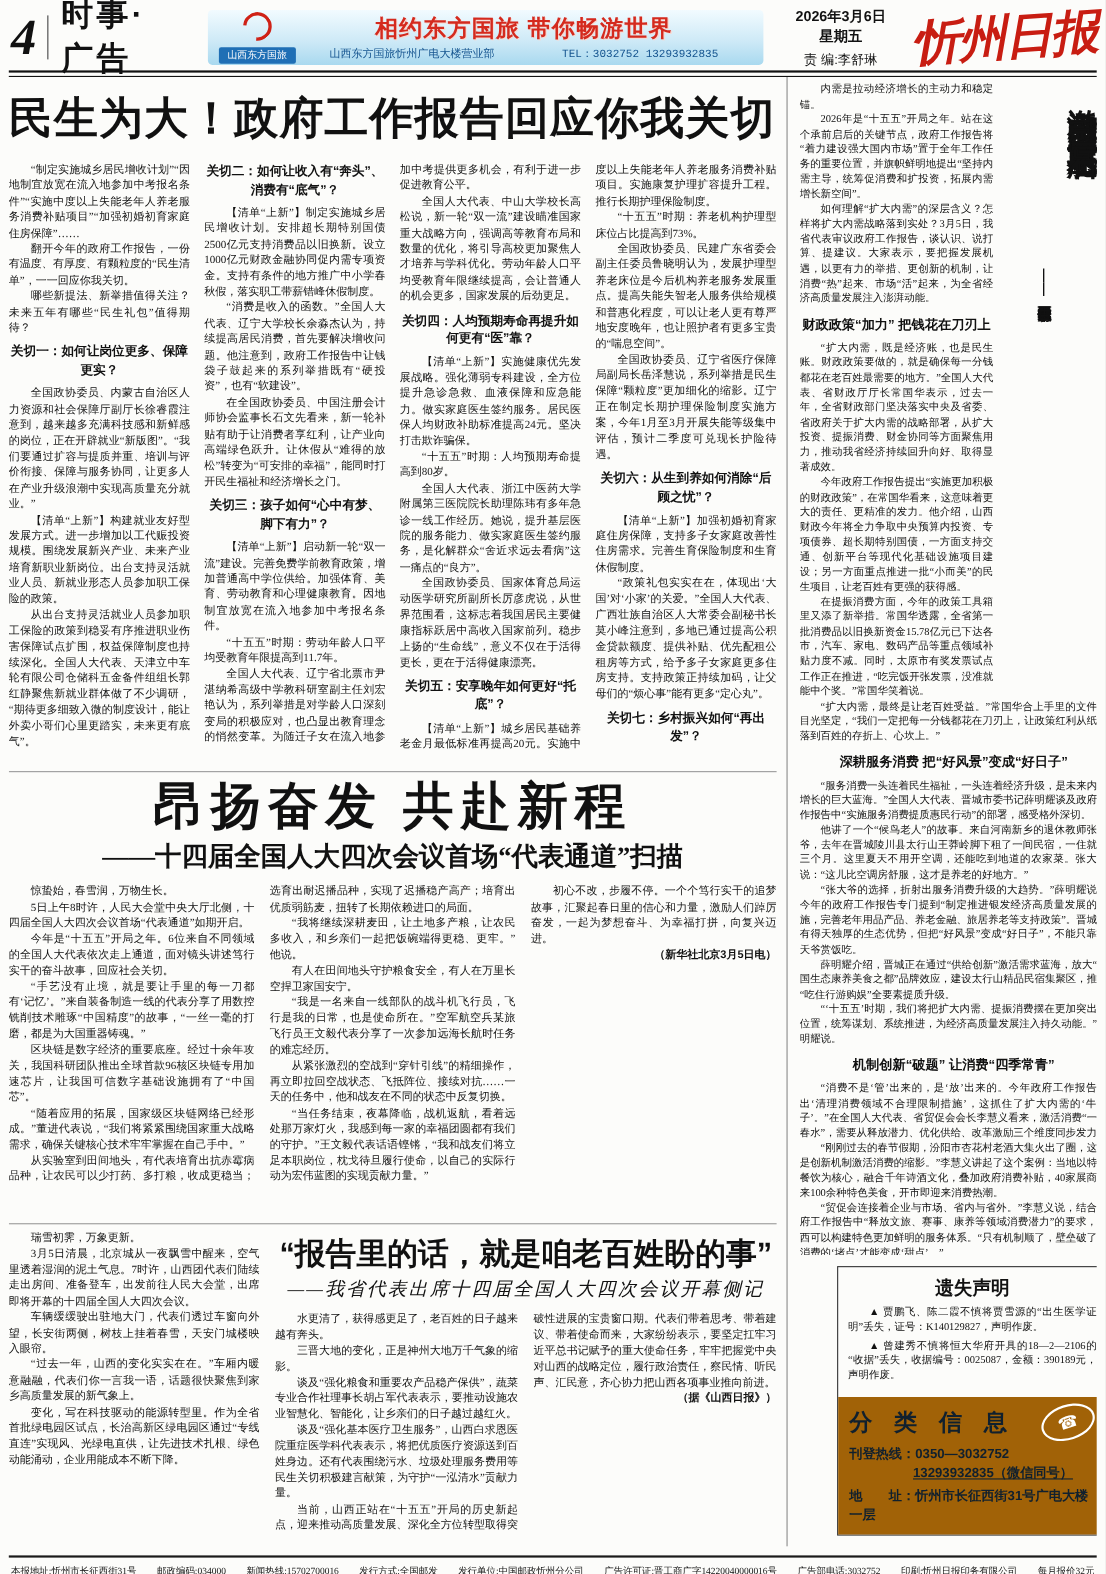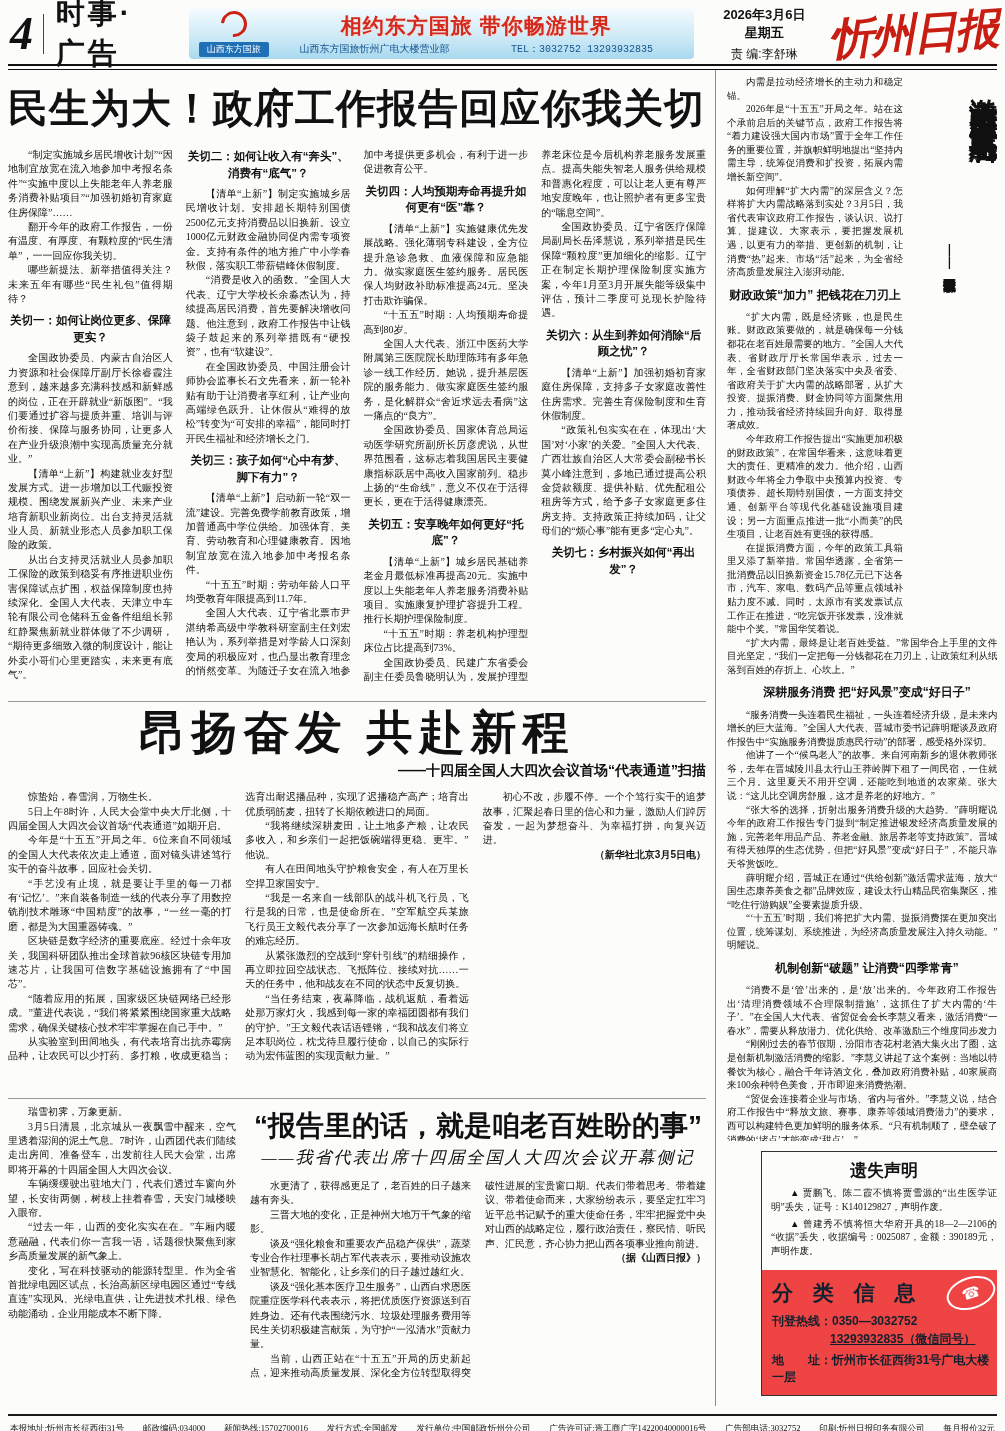--- a/index.html
+++ b/index.html
@@ -42,42 +42,42 @@
   .cols2{column-count:2;column-gap:14px;column-fill:auto;height:202px;overflow:hidden;
       font-size:10px;line-height:1.44;text-align:justify;}
   .blk-p{margin:0;text-indent:2em;}
   .blk-h{font-family:"Liberation Sans","DejaVu Sans",sans-serif;font-weight:bold;font-size:11.5px;
       text-align:center;margin:6px 0;break-inside:avoid;}
   .blk-credit{margin:0;text-align:right;font-weight:bold;font-family:"Liberation Sans",sans-serif;}
   .sep{border:0;border-top:1px solid #999;margin:8px 0 6px 0;}
   
   .h2{font-size:46px;font-weight:bold;font-family:"Liberation Sans","DejaVu Sans",sans-serif;
       text-align:center;letter-spacing:6px;margin:4px 0 6px 0;line-height:1.05;}
-  .byline{font-size:14px;font-weight:bold;font-family:Liberation Sans, sans-serif;
-      text-align:right;margin:0 0 10px 0;}
+  .byline{font-size:24px;font-weight:bold;font-family:Liberation Serif, serif;
+      text-align:center;margin:0 0 10px 0;}
   
   .bottom{display:flex;margin-top:2px;}
   .bot-left{width:228px;flex:0 0 228px;font-size:10px;line-height:1.44;text-align:justify;height:298px;overflow:hidden;margin-right:14px;}
   .bot-right{flex:1;}
   .h3{font-size:28px;font-weight:bold;font-family:"Liberation Sans","DejaVu Sans",sans-serif;
       text-align:center;margin:6px 0 4px 0;line-height:1.1;}
   .byline-kai{font-size:17px;font-style:italic;text-align:center;margin:2px 0 10px 0;letter-spacing:2px;}
   
   .rart{height:1128px;overflow:hidden;font-size:9.5px;line-height:1.43;text-align:justify;padding-top:6px;}
   .vhead{float:right;width:92px;height:528px;margin:0 0 10px 12px;writing-mode:vertical-rl;
       font-family:"Liberation Sans","DejaVu Sans",sans-serif;}
   .vhead .vh1{display:block;font-size:29px;font-weight:bold;letter-spacing:2px;line-height:1.6;}
   .vhead .vh2{display:block;font-size:12.5px;font-weight:bold;padding-top:168px;line-height:1.8;}
   .rart .blk-h{font-size:12px;margin:7px 0;}
   
   .notice{border:1.2px solid #333;margin:10px 0 10px 34px;width:246px;box-sizing:border-box;}
   .notice-body{padding:7px 9px 8px 9px;}
   .notice-title{font-size:17px;font-weight:bold;font-family:"Liberation Sans",sans-serif;text-align:center;margin-bottom:5px;}
   .notice-item{font-size:9.5px;text-align:justify;text-indent:2em;margin:0 0 3px 0;line-height:1.45;}
-  .classified{background:#ef4444;padding:7px 10px 9px 10px;font-family:"Liberation Sans","DejaVu Sans",sans-serif;}
+  .classified{background:#a16207;padding:7px 10px 9px 10px;font-family:"Liberation Sans","DejaVu Sans",sans-serif;}
   .cls-top{display:flex;align-items:center;justify-content:space-between;}
   .cls-title{font-size:21px;font-weight:bold;letter-spacing:7px;color:#10202e;}
   .phone-ell{width:46px;height:28px;border:2px solid #fff;border-radius:50%;transform:rotate(-18deg);
       display:flex;align-items:center;justify-content:center;color:#fff;font-size:15px;}
   .cls-line{font-size:12px;font-weight:bold;color:#10202e;margin-top:4px;}
   .cls-line.indent{padding-left:58px;margin-top:1px;text-decoration:underline;}
   
   .pfooter{border-top:2px solid #1a1a1a;margin-top:8px;padding:7px 2px 0 2px;
       display:flex;justify-content:space-between;font-size:8.6px;white-space:nowrap;}
   .pfooter span{letter-spacing:0;}
@@ -126,20 +126,21 @@
             <p class="blk-p">【清单“上新”】构建就业友好型发展方式。进一步增加以工代赈投资规模。围绕发展新兴产业、未来产业培育新职业新岗位。出台支持灵活就业人员、新就业形态人员参加职工保险的政策。</p>
             <p class="blk-p">从出台支持灵活就业人员参加职工保险的政策到稳妥有序推进职业伤害保障试点扩围，权益保障制度也持续深化。全国人大代表、天津立中车轮有限公司仓储科五金备件组组长郭红静聚焦新就业群体做了不少调研，“期待更多细致入微的制度设计，能让外卖小哥们心里更踏实，未来更有底气”。</p>
             <div class="blk-h">关切二：如何让收入有“奔头”、消费有“底气”？</div>
             <p class="blk-p">【清单“上新”】制定实施城乡居民增收计划。安排超长期特别国债2500亿元支持消费品以旧换新。设立1000亿元财政金融协同促内需专项资金。支持有条件的地方推广中小学春秋假，落实职工带薪错峰休假制度。</p>
             <p class="blk-p">“消费是收入的函数。”全国人大代表、辽宁大学校长余淼杰认为，持续提高居民消费，首先要解决增收问题。他注意到，政府工作报告中让钱袋子鼓起来的系列举措既有“硬投资”，也有“软建设”。</p>
             <p class="blk-p">在全国政协委员、中国注册会计师协会监事长石文先看来，新一轮补贴有助于让消费者享红利，让产业向高端绿色跃升。让休假从“难得的放松”转变为“可安排的幸福”，能同时打开民生福祉和经济增长之门。</p>
             <div class="blk-h">关切三：孩子如何“心中有梦、脚下有力”？</div>
             <p class="blk-p">【清单“上新”】启动新一轮“双一流”建设。完善免费学前教育政策，增加普通高中学位供给。加强体育、美育、劳动教育和心理健康教育。因地制宜放宽在流入地参加中考报名条件。</p>
             <p class="blk-p">“十五五”时期：劳动年龄人口平均受教育年限提高到11.7年。</p>
             <p class="blk-p">全国人大代表、辽宁省北票市尹湛纳希高级中学教科研室副主任刘宏艳认为，系列举措是对学龄人口深刻变局的积极应对，也凸显出教育理念的悄然变革。为随迁子女在流入地参加中考提供更多机会，有利于进一步促进教育公平。</p>
+            <p class="blk-p">全国人大代表、中山大学校长高松说，新一轮“双一流”建设瞄准国家重大战略方向，强调高等教育布局和数量的优化，将引导高校更加聚焦人才培养与学科优化。劳动年龄人口平均受教育年限继续提高，会让普通人的机会更多，国家发展的后劲更足。</p>
             <div class="blk-h">关切四：人均预期寿命再提升如何更有“医”靠？</div>
             <p class="blk-p">【清单“上新”】实施健康优先发展战略。强化薄弱专科建设，全方位提升急诊急救、血液保障和应急能力。做实家庭医生签约服务。居民医保人均财政补助标准提高24元。坚决打击欺诈骗保。</p>
             <p class="blk-p">“十五五”时期：人均预期寿命提高到80岁。</p>
             <p class="blk-p">全国人大代表、浙江中医药大学附属第三医院院长助理陈玮有多年急诊一线工作经历。她说，提升基层医院的服务能力、做实家庭医生签约服务，是化解群众“舍近求远去看病”这一痛点的“良方”。</p>
             <p class="blk-p">全国政协委员、国家体育总局运动医学研究所副所长厉彦虎说，从世界范围看，这标志着我国居民主要健康指标跃居中高收入国家前列。稳步上扬的“生命线”，意义不仅在于活得更长，更在于活得健康漂亮。</p>
             <div class="blk-h">关切五：安享晚年如何更好“托底”？</div>
             <p class="blk-p">【清单“上新”】城乡居民基础养老金月最低标准再提高20元。实施中度以上失能老年人养老服务消费补贴项目。实施康复护理扩容提升工程。推行长期护理保险制度。</p>
             <p class="blk-p">“十五五”时期：养老机构护理型床位占比提高到73%。</p>
             <p class="blk-p">全国政协委员、民建广东省委会副主任委员鲁晓明认为，发展护理型养老床位是今后机构养老服务发展重点。提高失能失智老人服务供给规模和普惠化程度，可以让老人更有尊严地安度晚年，也让照护者有更多宝贵的“喘息空间”。</p>
             <p class="blk-p">全国政协委员、辽宁省医疗保障局副局长岳泽慧说，系列举措是民生保障“颗粒度”更加细化的缩影。辽宁正在制定长期护理保险制度实施方案，今年1月至3月开展失能等级集中评估，预计二季度可兑现长护险待遇。</p>

